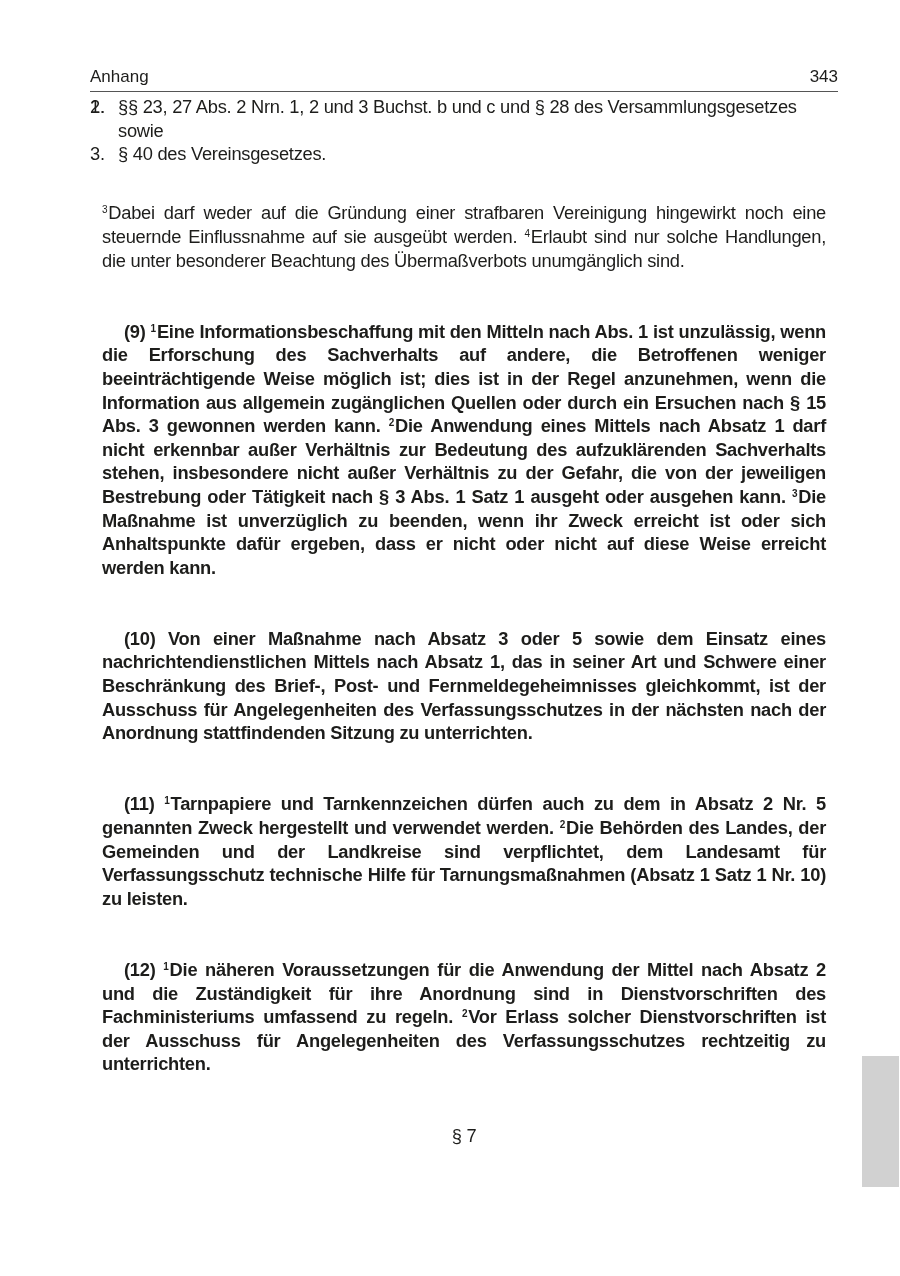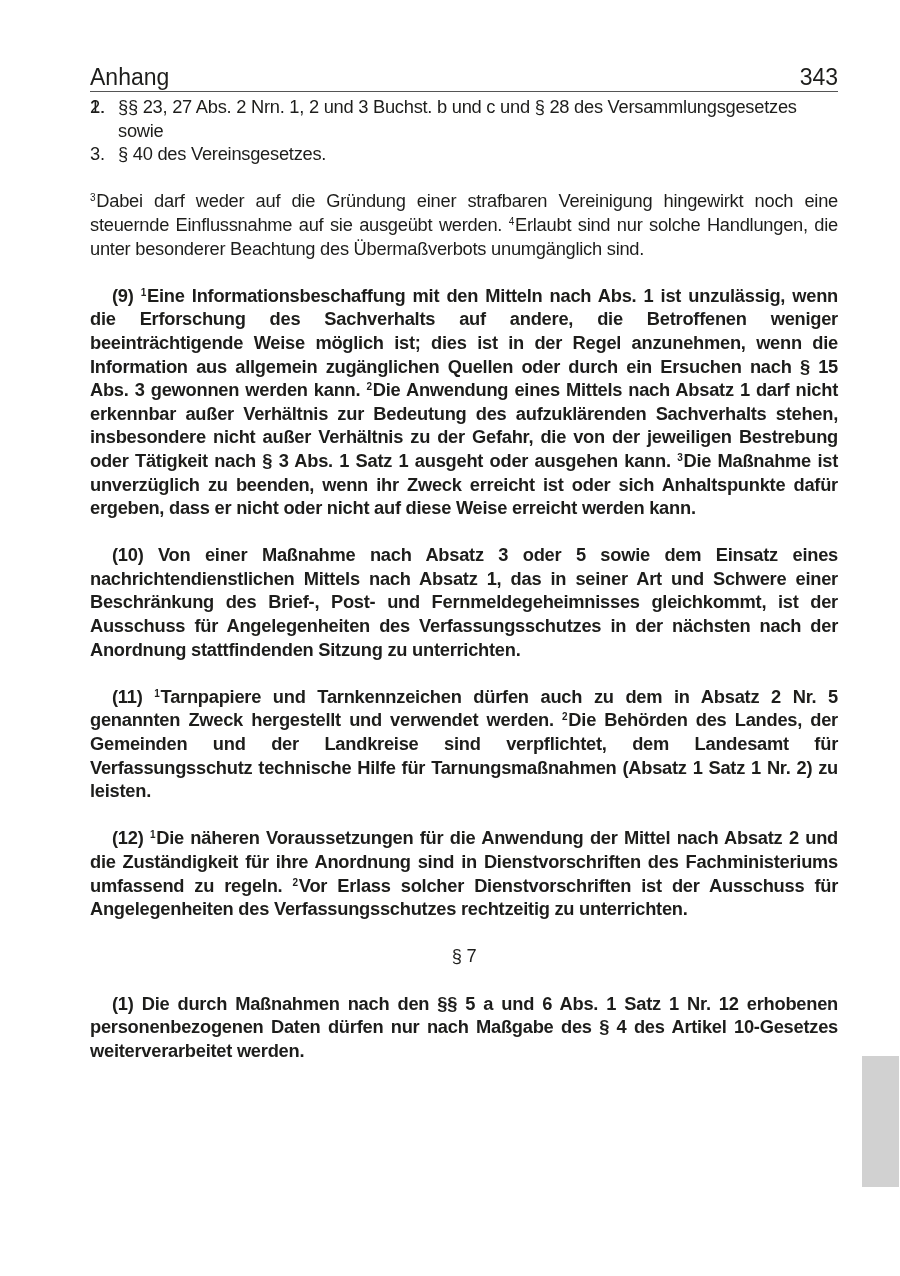--- a/index.html
+++ b/index.html
@@ -1,26 +1,26 @@
 <!DOCTYPE html>
 <html><head>
 <meta charset="utf-8">
 <style>
   html, body { margin: 0; padding: 0; background: #ffffff; }
   body { width: 900px; height: 1276px; position: relative; overflow: hidden;
          font-family: "Liberation Sans", sans-serif; color: #1d1d1b; }
   .page { position: absolute; left: 90px; top: 66px; width: 748px; }
-  .running-head { display: flex; justify-content: space-between; font-size: 23px;
+  .running-head { display: flex; justify-content: space-between; font-size: 17px;
                   line-height: 22px; padding-bottom: 3px; border-bottom: 1px solid #555; }
   .body-text { font-size: 18.3px; line-height: 23.6px; letter-spacing: -0.25px;
                text-align: justify; }
   .list { margin: 3px 0 0 0; padding: 0; list-style: none; }
   .list li { position: relative; padding-left: 28px; text-align: left; }
   .list li .num { position: absolute; left: 0; top: 0; }
-  p { margin: 0; }
+  p { margin: 12px; }
   .gap { height: 23.6px; }
   .indent { text-indent: 22px; font-weight: bold; }
   sup { font-size: 10px; vertical-align: 6px; line-height: 0; margin-right: 1px; }
   .center { text-align: center; }
   .thumb-tab { position: absolute; left: 862px; top: 1056px; width: 37px; height: 131px;
                background: #d1d1d1; }
 </style>
 </head>
 <body>
 
@@ -59,36 +59,35 @@
       <span>(9) </span><sup>1</sup><span>Eine Informationsbeschaffung mit den Mitteln nach Abs. 1 ist unzulässig, wenn die Erforschung des Sachverhalts auf andere, die Betroffenen weniger beeinträchtigende Weise möglich ist; dies ist in der Regel anzunehmen, wenn die Information aus allgemein zugänglichen Quellen oder durch ein Ersuchen nach § 15 Abs. 3 gewonnen werden kann. </span><sup>2</sup><span>Die Anwendung eines Mittels nach Absatz 1 darf nicht erkennbar außer Verhältnis zur Bedeutung des aufzuklärenden Sachverhalts stehen, insbesondere nicht außer Verhältnis zu der Gefahr, die von der jeweiligen Bestrebung oder Tätigkeit nach § 3 Abs. 1 Satz 1 ausgeht oder ausgehen kann. </span><sup>3</sup><span>Die Maßnahme ist unverzüglich zu beenden, wenn ihr Zweck erreicht ist oder sich Anhaltspunkte dafür ergeben, dass er nicht oder nicht auf diese Weise erreicht werden kann.</span>
     </p>
 
     <div class="gap"></div>
 
     <p class="indent">(10) Von einer Maßnahme nach Absatz 3 oder 5 sowie dem Einsatz eines nachrichtendienstlichen Mittels nach Absatz 1, das in seiner Art und Schwere einer Beschränkung des Brief-, Post- und Fernmeldegeheimnisses gleichkommt, ist der Ausschuss für Angelegenheiten des Verfassungsschutzes in der nächsten nach der Anordnung stattfindenden Sitzung zu unterrichten.</p>
 
     <div class="gap"></div>
 
     <p class="indent">
-      <span>(11) </span><sup>1</sup><span>Tarnpapiere und Tarnkennzeichen dürfen auch zu dem in Absatz 2 Nr. 5 genannten Zweck hergestellt und verwendet werden. </span><sup>2</sup><span>Die Behörden des Landes, der Gemeinden und der Landkreise sind verpflichtet, dem Landesamt für Verfassungsschutz technische Hilfe für Tarnungsmaßnahmen (Absatz 1 Satz 1 Nr. 2) zu leisten.</span>
+      <span>(11) </span><sup>1</sup><span>Tarnpapiere und Tarnkennzeichen dürfen auch zu dem in Absatz 2 Nr. 5 genannten Zweck hergestellt und verwendet werden. </span><sup>2</sup><span>Die Behörden des Landes, der Gemeinden und der Landkreise sind verpflichtet, dem Landesamt für Verfassungsschutz technische Hilfe für Tarnungsmaßnahmen (Absatz 1 Satz 1 Nr. 10) zu leisten.</span>
     </p>
 
     <div class="gap"></div>
 
     <p class="indent">
       <span>(12) </span><sup>1</sup><span>Die näheren Voraussetzungen für die Anwendung der Mittel nach Absatz 2 und die Zuständigkeit für ihre Anordnung sind in Dienstvorschriften des Fachministeriums umfassend zu regeln. </span><sup>2</sup><span>Vor Erlass solcher Dienstvorschriften ist der Ausschuss für Angelegenheiten des Verfassungsschutzes rechtzeitig zu unterrichten.</span>
     </p>
 
     <div class="gap"></div>
 
     <p class="center">§ 7</p>
 
     <div class="gap"></div>
 
-    <p class="indent">(1) Die durch Maßnahmen nach den §§ 5 a und 6 Abs. 1 Satz 1 Nr. 12 erhobenen personenbezogenen Daten dürfen nur nach Maßgabe des § 4 des Artikel 10-Gesetzes weiterverarbeitet werden.</p>
 
     <div class="gap"></div>
 
 
   </div>
 </div>
 
 <div class="thumb-tab"></div>
 
 </body></html>

